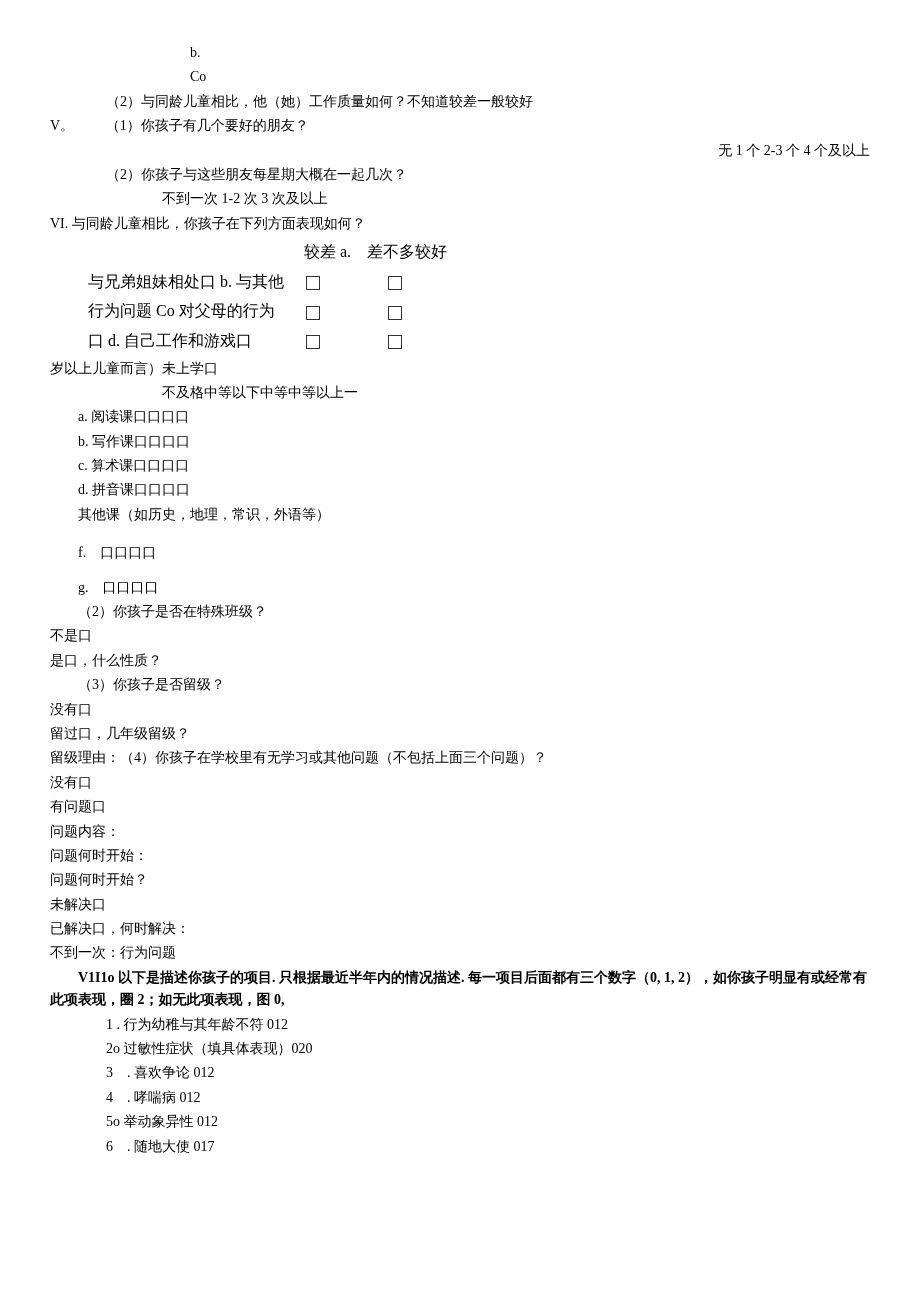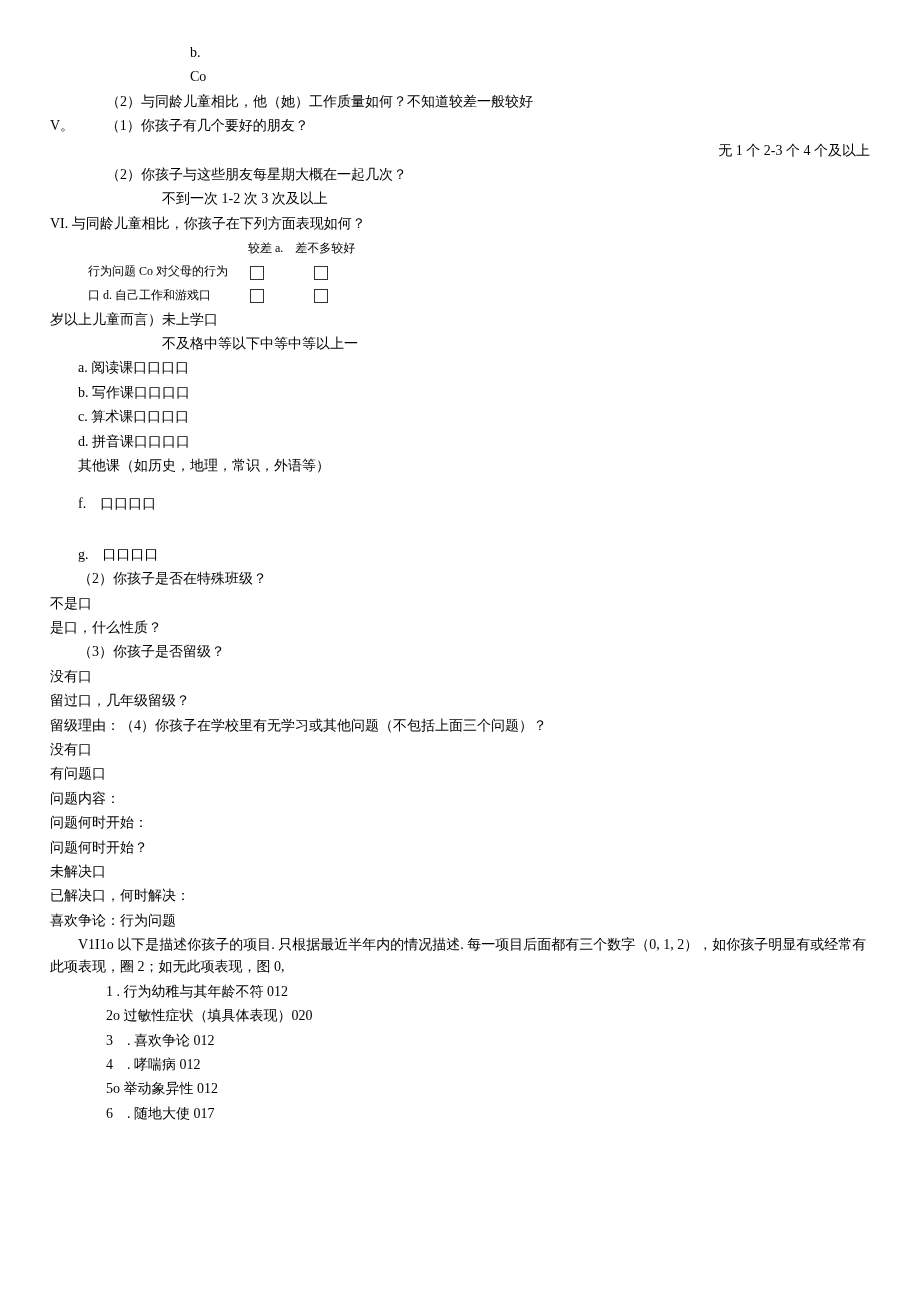--- a/index.html
+++ b/index.html
@@ -12,21 +12,21 @@
     padding: 40px 50px;
     width: 820px;
   }
   .indent-1 { padding-left: 2em; }
   .indent-2 { padding-left: 4em; }
   .indent-3 { padding-left: 6em; text-align: right; }
   .indent-4 { padding-left: 8em; }
   .indent-5 { padding-left: 10em; }
   .line { margin: 2px 0; }
   table.ch { border-collapse: collapse; margin-left: 2em; }
-  table.ch td { padding: 2px 10px; vertical-align: top; font-size: 12px; }
+  table.ch td { padding: 2px 10px; vertical-align: top; font-size: 16px; }
   .cb { display:inline-block; width:12px; height:12px; border:1px solid #333; margin:0 2px; vertical-align:middle; }
   .nowrap { white-space: nowrap; }
 </style>
 </head>
 <body>
 
 <div class="line indent-5">b.</div>
 <div class="line indent-5">Co</div>
 <div class="line indent-2">（2）与同龄儿童相比，他（她）工作质量如何？不知道较差一般较好</div>
 <div class="line">
@@ -38,55 +38,60 @@
 <div class="line indent-4">不到一次 1-2 次 3 次及以上</div>
 <div class="line">VI. 与同龄儿童相比，你孩子在下列方面表现如何？</div>
 
 <table class="ch">
   <tbody>
       <tr>
     <td></td>
     <td colspan="2">较差 a.　差不多较好</td>
   </tr>
   <tr>
+    <td>与兄弟姐妹相处口 b. 与其他</td>
+    <td><span class="cb"></span></td>
+    <td><span class="cb"></span></td>
+  </tr>
+  <tr>
     <td>行为问题 Co 对父母的行为</td>
     <td><span class="cb"></span></td>
     <td><span class="cb"></span></td>
   </tr>
   <tr>
     <td>口 d. 自己工作和游戏口</td>
     <td><span class="cb"></span></td>
     <td><span class="cb"></span></td>
   </tr>
 </tbody>
   </table>
 <div class="line">岁以上儿童而言）未上学口</div>
 
 <div class="line indent-4">不及格中等以下中等中等以上一</div>
 <div class="line indent-1">a. 阅读课口口口口</div>
 <div class="line indent-1">b. 写作课口口口口</div>
 <div class="line indent-1">c. 算术课口口口口</div>
 <div class="line indent-1">d. 拼音课口口口口</div>
 <div class="line indent-1">其他课（如历史，地理，常识，外语等）</div>
 <div class="line indent-1" style="margin-top:16px;">f.　口口口口</div>
-<div class="line indent-1" style="margin-top:28px;">g.　口口口口</div>
+<div class="line indent-1" style="margin-top:12px;">g.　口口口口</div>
 <div class="line indent-1">（2）你孩子是否在特殊班级？</div>
 <div class="line">不是口</div>
 <div class="line">是口，什么性质？</div>
 <div class="line indent-1">（3）你孩子是否留级？</div>
 <div class="line">没有口</div>
 <div class="line">留过口，几年级留级？</div>
 <div class="line">留级理由：（4）你孩子在学校里有无学习或其他问题（不包括上面三个问题）？</div>
 <div class="line">没有口</div>
 <div class="line">有问题口</div>
 <div class="line">问题内容：</div>
 <div class="line">问题何时开始：</div>
 <div class="line">问题何时开始？</div>
 <div class="line">未解决口</div>
 <div class="line">已解决口，何时解决：</div>
-<div class="line">喜欢争论：行为问题</div>
-<div class="line" style="text-indent:2em;">V1I1o 以下是描述你孩子的项目. 只根据最近半年内的情况描述. 每一项目后面都有三个数字（0, 1, 2），如你孩子明显有或经常有此项表现，圈 2；如无此项表现，图 0,</div>
+<div class="line">不到一次：行为问题</div>
+<div class="line" style="text-indent:2em;font-weight:bold;">V1I1o 以下是描述你孩子的项目. 只根据最近半年内的情况描述. 每一项目后面都有三个数字（0, 1, 2），如你孩子明显有或经常有此项表现，圈 2；如无此项表现，图 0,</div>
 <div class="line indent-2">1 . 行为幼稚与其年龄不符 012</div>
 <div class="line indent-2">2o 过敏性症状（填具体表现）020</div>
 <div class="line indent-2">3　. 喜欢争论 012</div>
 <div class="line indent-2">4　. 哮喘病 012</div>
 <div class="line indent-2">5o 举动象异性 012</div>
 <div class="line indent-2">6　. 随地大使 017</div>
 
 </body></html>

